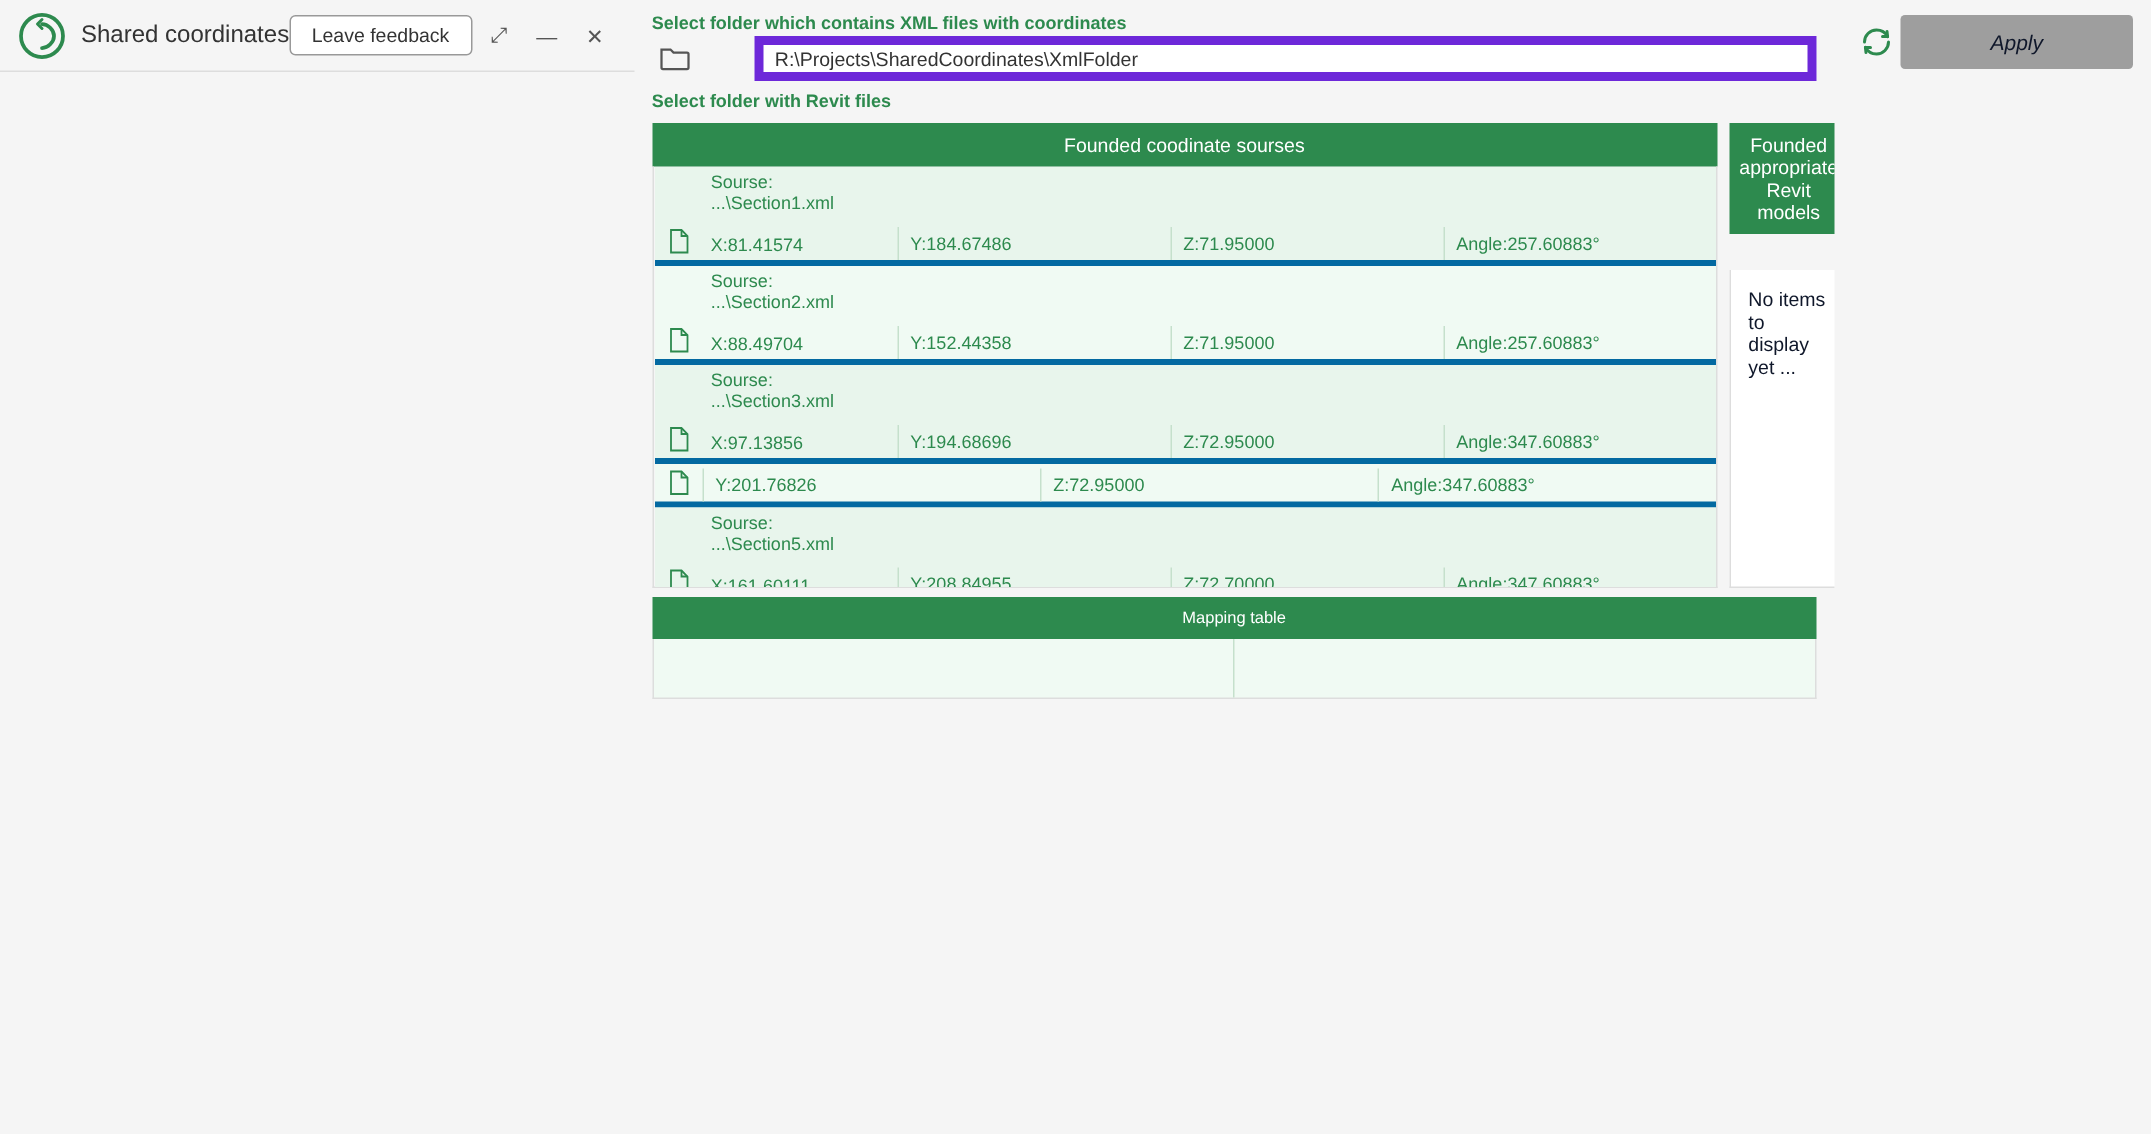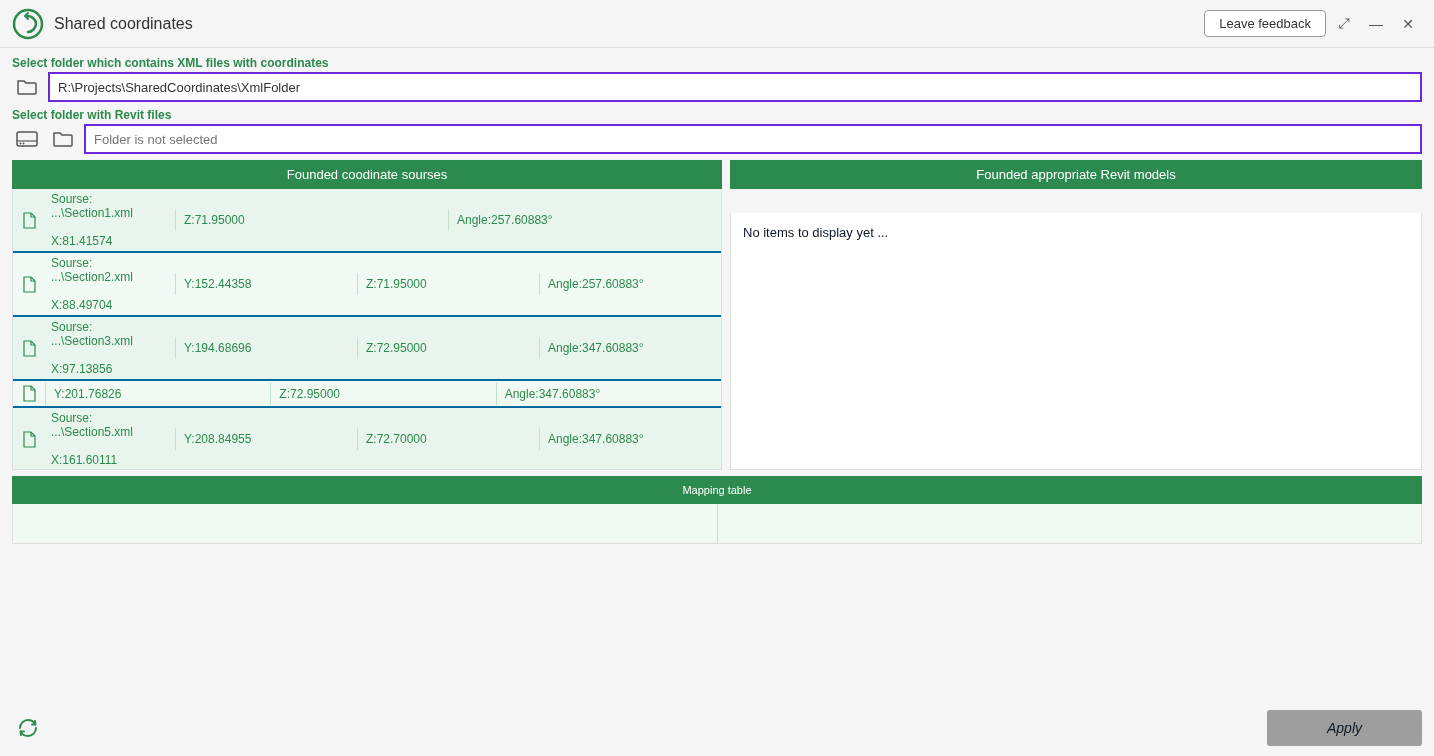--- a/index.html
+++ b/index.html
@@ -11,21 +11,21 @@
       height: 756px;
       overflow: hidden;
       position: relative;
     }
 
     .app-container {
       width: 1434px;
       height: 756px;
       background: #f5f5f5;
       display: flex;
-      flex-direction: column;
+      flex-direction: row;
     }
 
     
     .title-bar {
       display: flex;
       align-items: center;
       padding: 8px 12px;
       background: #f5f5f5;
       border-bottom: 1px solid #ddd;
       height: 48px;
@@ -111,26 +111,27 @@
       align-items: center;
       justify-content: center;
       color: #555;
       font-size: 16px;
       flex-shrink: 0;
     }
 
     .path-input {
       flex: 1;
       height: 30px;
-      border: 2px solid #6d28d9;
+      border: 6px solid #6d28d9;
       background: white;
       padding: 4px 8px;
       font-size: 13px;
       color: #333;
       outline: none;
+      margin-left: 32px;
     }
 
     
     .tables-area {
       display: flex;
       gap: 0;
       flex: 1;
       min-height: 0;
       max-height: 310px;
     }
@@ -156,22 +157,22 @@
     .table-body {
       flex: 1;
       overflow-y: auto;
       background: white;
       border: 1px solid #ddd;
       border-top: none;
     }
 
     .table-row-item {
       display: flex;
-      align-items: center;
-      border-bottom: 2px solid #0369a1;
+      align-items: flex-end;
+      border-bottom: 4px solid #0369a1;
     }
 
     .table-row-item:nth-child(even) { background: #f0faf3; }
     .table-row-item:nth-child(odd) { background: #e8f5ec; }
 
     .row-icon {
       width: 32px;
       display: flex;
       align-items: center;
       justify-content: center;
@@ -318,54 +319,39 @@
           <svg width="20" height="18" viewBox="0 0 20 18" fill="none">
             <path d="M1 3 L1 15 Q1 16 2 16 L18 16 Q19 16 19 15 L19 6 Q19 5 18 5 L9 5 L7 3 Z" stroke="#555" stroke-width="1.5" fill="none"></path>
           </svg>
         </button>
         <input type="text" class="path-input" value="R:\Projects\SharedCoordinates\XmlFolder" style="">
       </div>
     </div>
 
     <div>
       <div class="section-label">Select folder with Revit files</div>
-      <div class="input-row">
-        <button class="folder-icon-btn">
-          <svg width="22" height="18" viewBox="0 0 22 18" fill="none">
-            <rect x="1" y="2" width="20" height="14" rx="2" stroke="#555" stroke-width="1.5" fill="none"></rect>
-            <line x1="1" y1="11" x2="21" y2="11" stroke="#555" stroke-width="1.2"></line>
-            <circle cx="4.5" cy="13.5" r="1" fill="#555"></circle>
-            <circle cx="7.5" cy="13.5" r="1" fill="#555"></circle>
-          </svg>
-        </button>
-        <button class="folder-icon-btn">
-          <svg width="20" height="18" viewBox="0 0 20 18" fill="none">
-            <path d="M1 3 L1 15 Q1 16 2 16 L18 16 Q19 16 19 15 L19 6 Q19 5 18 5 L9 5 L7 3 Z" stroke="#555" stroke-width="1.5" fill="none"></path>
-          </svg>
-        </button>
-        <input type="text" class="path-input" placeholder="Folder is not selected" style="">
-      </div>
     </div>
 
     <div class="tables-area">
 
       <div class="table-panel left">
         <div class="table-header">Founded coodinate sourses</div>
         <div class="table-body" id="coord-table-body">
         <div class="table-row-item">
       <div class="row-icon">
         <svg width="14" height="17" viewBox="0 0 14 17" fill="none">
           <path d="M2 1 L9 1 L13 5 L13 16 L2 16 Z" stroke="#2d8a4e" stroke-width="1.2" fill="none"></path>
           <path d="M9 1 L9 5 L13 5" stroke="#2d8a4e" stroke-width="1.2" fill="none"></path>
         </svg>
       </div>
       <div class="row-cell name-cell">
         <span class="cell-name">Sourse: ...\Section1.xml</span>
         <span class="cell-value">X:81.41574</span>
       </div>
+      <div class="coord-col">Y:184.67486</div>
       <div class="coord-col">Z:71.95000</div>
       <div class="coord-col">Angle:257.60883°</div>
     </div>
             <div class="table-row-item">
       <div class="row-icon">
         <svg width="14" height="17" viewBox="0 0 14 17" fill="none">
           <path d="M2 1 L9 1 L13 5 L13 16 L2 16 Z" stroke="#2d8a4e" stroke-width="1.2" fill="none"></path>
           <path d="M9 1 L9 5 L13 5" stroke="#2d8a4e" stroke-width="1.2" fill="none"></path>
         </svg>
       </div>

